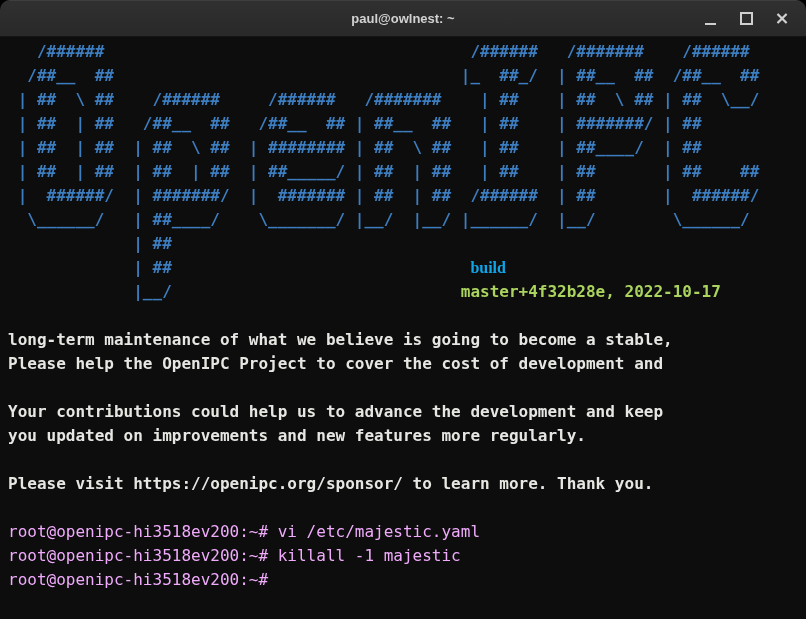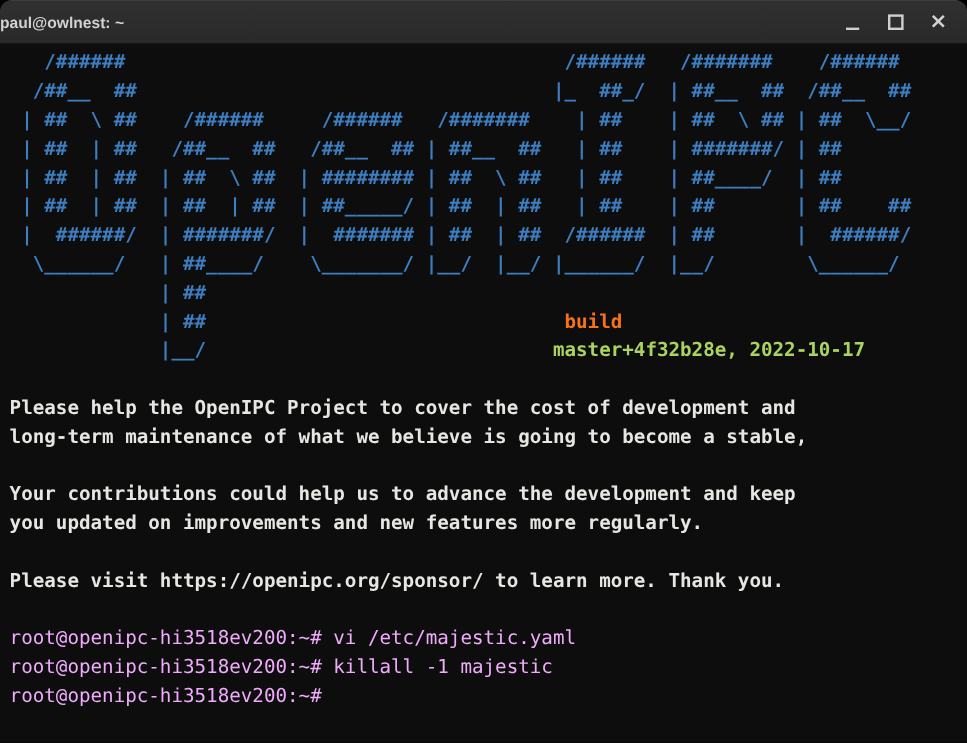--- a/index.html
+++ b/index.html
@@ -1,30 +1,30 @@
 <!DOCTYPE html>
 <html><head>
 <meta charset="utf-8">
 <style>
   html,body{margin:0;padding:0;background:#000;}
   body{width:806px;height:619px;overflow:hidden;}
   .window{width:806px;height:619px;background:#0d0d0d;border-radius:10px 10px 0 0;overflow:hidden;}
   .titlebar{height:37px;background:linear-gradient(#303030,#292929);border-bottom:1px solid #141414;
-            position:relative;display:flex;align-items:center;box-sizing:border-box;
+            position:relative;display:flex;align-items:center;justify-content:center;box-sizing:border-box;
             border-top:1px solid #3e3e3e;}
   .title{font-family:"Liberation Sans",sans-serif;font-size:13px;font-weight:bold;color:#d2d2d2;}
   .controls{position:absolute;right:6px;top:0;height:100%;display:flex;align-items:center;}
   .tbtn{width:36px;height:30px;display:flex;align-items:center;justify-content:center;border-radius:4px;}
   .glyph-min{width:11px;height:2px;background:#cfcfcf;margin-top:10px;}
   .glyph-max{width:9px;height:9px;border:2px solid #cfcfcf;box-sizing:content-box;}
   .glyph-close{font-family:"DejaVu Sans",sans-serif;font-size:18px;font-weight:600;color:#d2d2d2;line-height:1;margin-top:-2px;}
   .term{padding:3px 0 0 8px;font-family:"DejaVu Sans Mono",monospace;font-size:16px;line-height:24px;}
   .row{height:24px;white-space:pre;}
   .c-art{color:#3d7ec0;font-weight:bold;}
-  .c-build{color:#f97316;font-weight:bold;}
+  .c-build{color:#0ea5e9;font-weight:bold;font-family:Liberation Serif, serif;}
   .c-green{color:#abd45f;font-weight:bold;}
   .c-white{color:#e6e6e2;font-weight:bold;}
   .c-gray{color:#f0abfc;}
 </style>
 </head>
 <body>
 
 <div class="window">
   <div class="titlebar">
     <div class="title">paul@owlnest: ~</div>
@@ -46,22 +46,22 @@
       <div class="row"><span class="c-art"> | ##  \ ##    /######     /######   /#######    | ##    | ##  \ ## | ##  \__/</span></div>
       <div class="row"><span class="c-art"> | ##  | ##   /##__  ##   /##__  ## | ##__  ##   | ##    | #######/ | ##</span></div>
       <div class="row"><span class="c-art"> | ##  | ##  | ##  \ ##  | ######## | ##  \ ##   | ##    | ##____/  | ##</span></div>
       <div class="row"><span class="c-art"> | ##  | ##  | ##  | ##  | ##_____/ | ##  | ##   | ##    | ##       | ##    ##</span></div>
       <div class="row"><span class="c-art"> |  ######/  | #######/  |  ####### | ##  | ##  /######  | ##       |  ######/</span></div>
       <div class="row"><span class="c-art">  \______/   | ##____/    \_______/ |__/  |__/ |______/  |__/        \______/</span></div>
       <div class="row"><span class="c-art">             | ##</span></div>
       <div class="row"><span class="c-art">             | ##                               </span><span class="c-build">build</span></div>
       <div class="row"><span class="c-art">             |__/                              </span><span class="c-green">master+4f32b28e, 2022-10-17</span></div>
       <div class="row"></div>
+      <div class="row"><span class="c-white">long-term maintenance of what we believe is going to become a stable,</span></div>
       <div class="row"><span class="c-white">Please help the OpenIPC Project to cover the cost of development and</span></div>
-      <div class="row"><span class="c-white">long-term maintenance of what we believe is going to become a stable,</span></div>
       <div class="row"></div>
       <div class="row"><span class="c-white">Your contributions could help us to advance the development and keep</span></div>
       <div class="row"><span class="c-white">you updated on improvements and new features more regularly.</span></div>
       <div class="row"></div>
       <div class="row"><span class="c-white">Please visit https://openipc.org/sponsor/ to learn more. Thank you.</span></div>
       <div class="row"></div>
       <div class="row"><span class="c-gray">root@openipc-hi3518ev200:~# vi /etc/majestic.yaml</span></div>
       <div class="row"><span class="c-gray">root@openipc-hi3518ev200:~# killall -1 majestic</span></div>
       <div class="row"><span class="c-gray">root@openipc-hi3518ev200:~#</span></div>
     </div>

